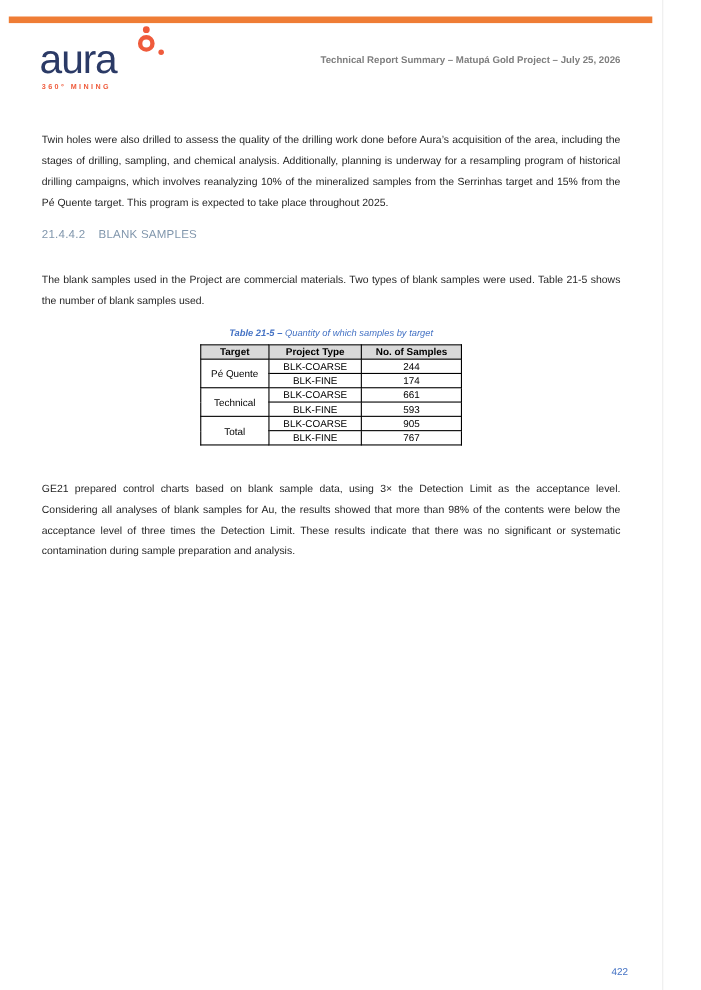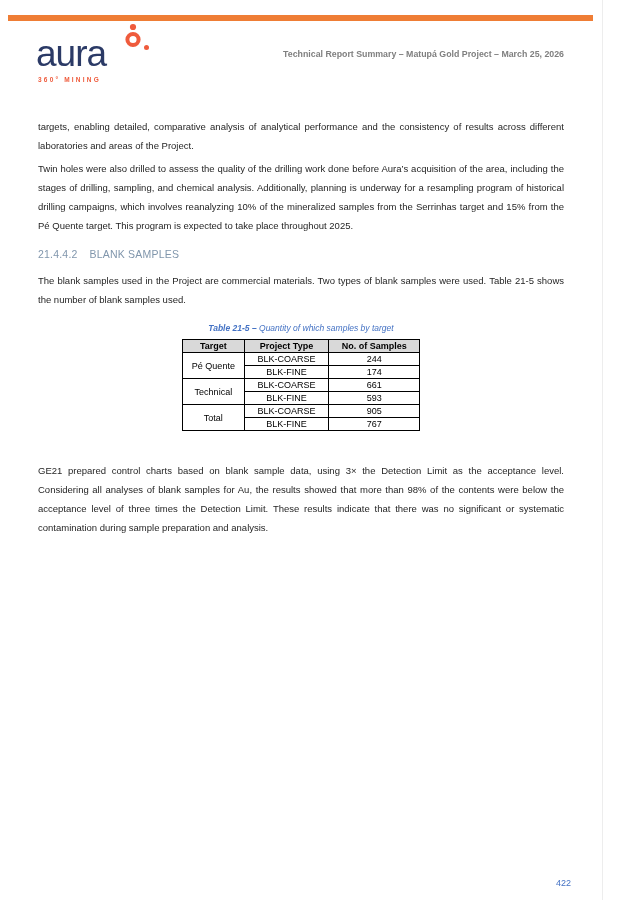--- a/index.html
+++ b/index.html
@@ -66,21 +66,21 @@
   .para-1 { margin-top: 3px; }
   .para-2 { margin-top: 4px; }
   .section-heading {
     margin-top: 13px;
     font-size: 10.5px;
     font-weight: normal;
     color: #8096ac;
     letter-spacing: 0.2px;
   }
   .section-heading .h-num { margin-right: 12px; }
-  .para-3 { margin-top: 11px; }
+  .para-3 { margin-top: 26px; }
   .table-caption {
     margin-top: 14px;
     text-align: center;
     font-size: 8.5px;
     font-style: italic;
     color: #4472c4;
   }
   .table-caption .cap-label { font-weight: bold; }
   
   table.blank-table {
@@ -128,26 +128,25 @@
       <span class="brand-word">aura</span>
       <span class="logo-icon">
         <svg width="38" height="38" viewBox="0 0 38 38">
           <circle cx="11" cy="5" r="3.1" fill="#ef5b3c"></circle>
           <circle cx="11" cy="17.5" r="5.6" fill="none" stroke="#ef5b3c" stroke-width="4"></circle>
           <circle cx="24.5" cy="25.5" r="2.5" fill="#ef5b3c"></circle>
         </svg>
       </span>
       <span class="tagline">360° MINING</span>
     </div>
-    <div class="header-title">Technical Report Summary – Matupá Gold Project – March 25, 2026</div>
+    <div class="header-title">Technical Report Summary – Matupá Gold Project – July 25, 2026</div>
   </div>
 
   <div class="content">
 
-    <p class="para-1">targets, enabling detailed, comparative analysis of analytical performance and the consistency of results across different laboratories and areas of the Project.</p>
 
     <p class="para-2">Twin holes were also drilled to assess the quality of the drilling work done before Aura’s acquisition of the area, including the stages of drilling, sampling, and chemical analysis. Additionally, planning is underway for a resampling program of historical drilling campaigns, which involves reanalyzing 10% of the mineralized samples from the Serrinhas target and 15% from the Pé Quente target. This program is expected to take place throughout 2025.</p>
 
     <h3 class="section-heading">
       <span class="h-num">21.4.4.2</span><span class="h-title">BLANK SAMPLES</span>
     </h3>
 
     <p class="para-3">The blank samples used in the Project are commercial materials. Two types of blank samples were used. Table 21-5 shows the number of blank samples used.</p>
 
     <div class="table-caption">

